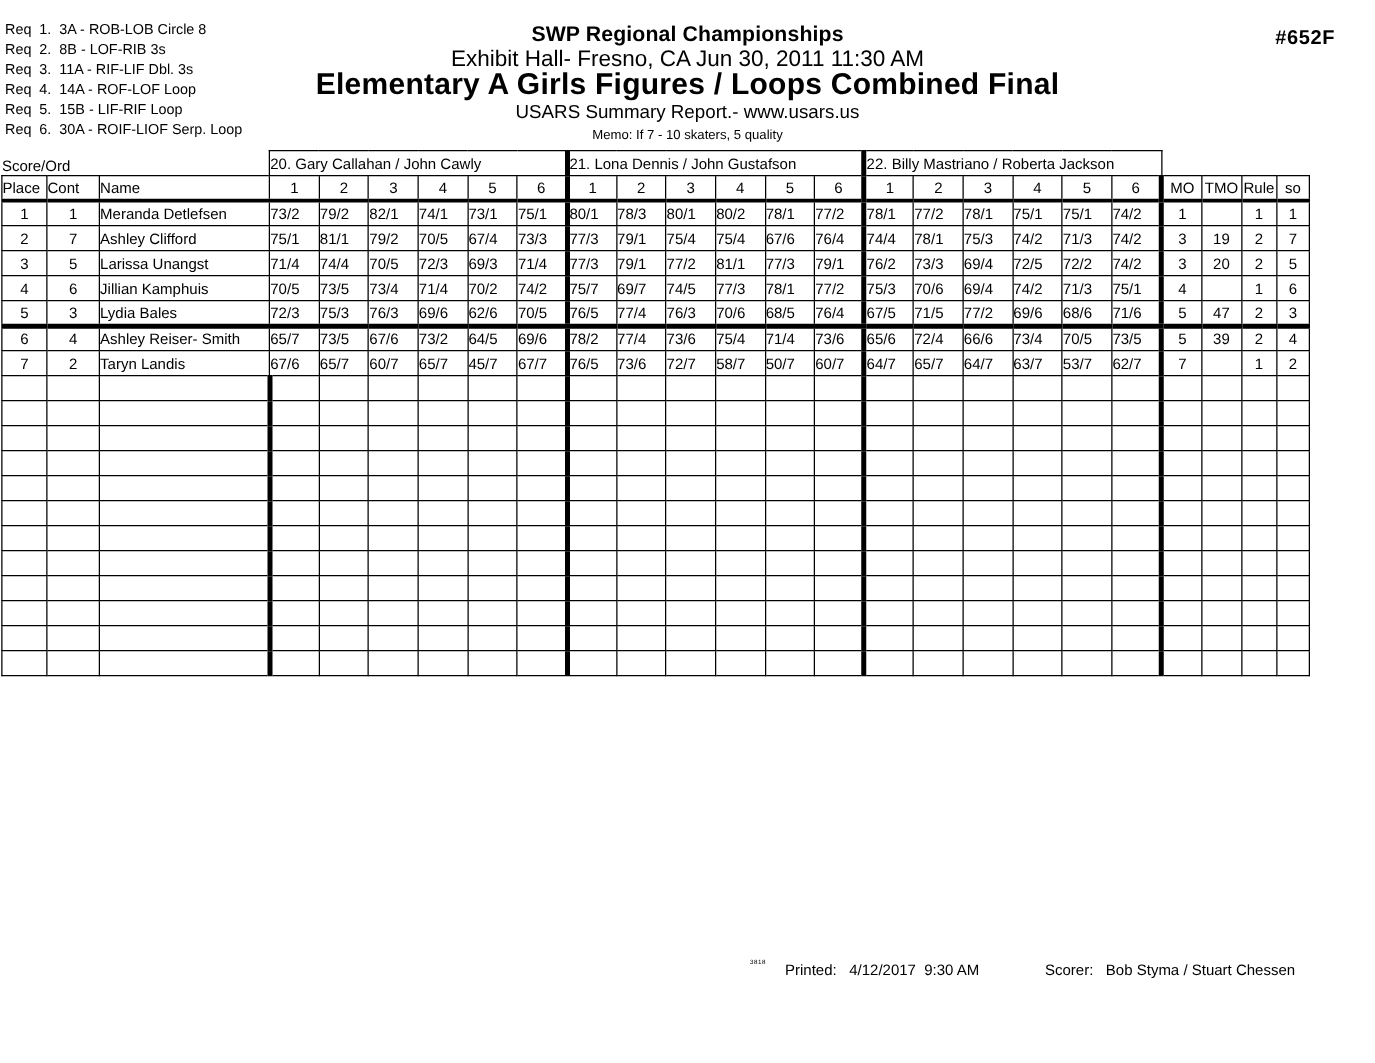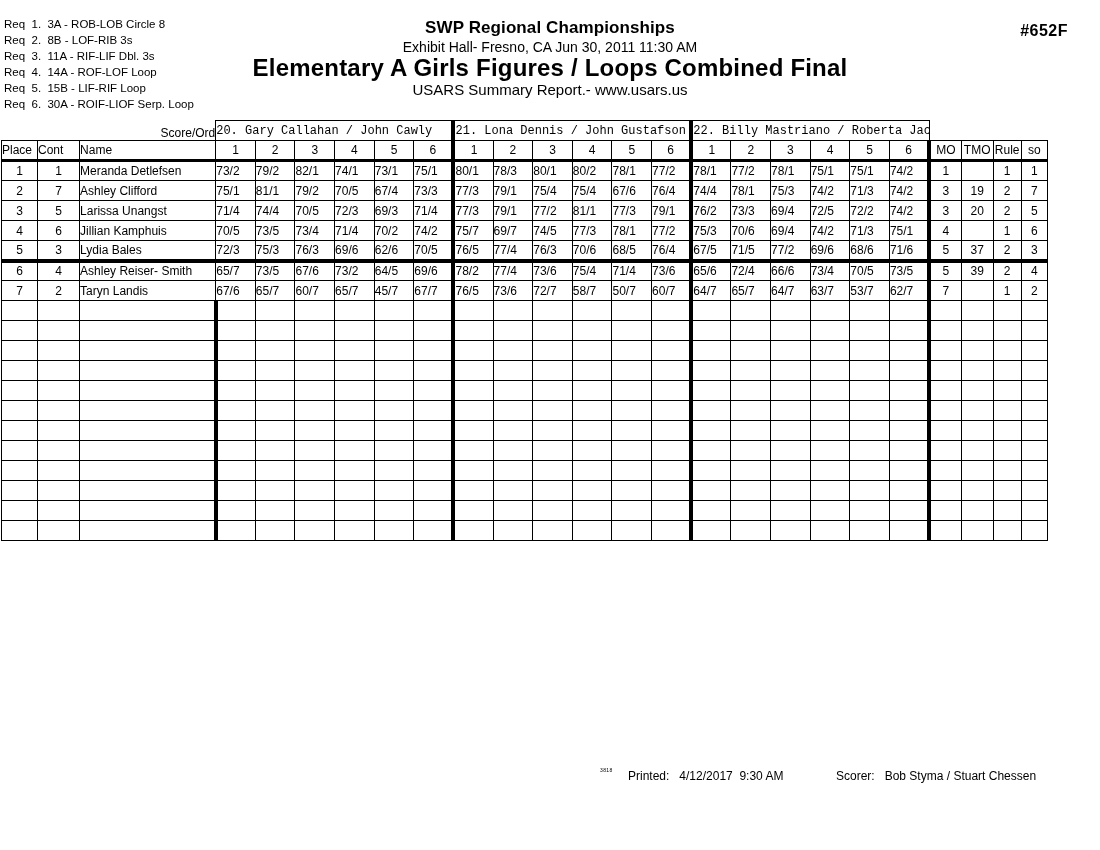--- a/index.html
+++ b/index.html
@@ -37,21 +37,21 @@
     width: 620px;
     text-align: center;
   }
   .t-event {
     font-size: 17px;
     font-weight: bold;
     line-height: 20px;
     letter-spacing: 0.1px;
   }
   .t-venue {
-    font-size: 14px;
+    font-size: 18px;
     line-height: 18px;
     font-weight: normal;
   }
   .t-division {
     font-size: 24px;
     font-weight: bold;
     line-height: 24px;
     letter-spacing: 0.2px;
   }
   .t-report {
@@ -106,28 +106,27 @@
   col.c-rule  { width: 28px; }
   col.c-so    { width: 26px; }
 
   
   .jgroup {
     text-align: left;
     padding-left: 4px;
     font-size: 11px;
     height: 21px;
     vertical-align: middle;
-    font-family: Liberation Mono, monospace;
   }
   .nogrid {
     border: none !important;
   }
   .scoreord {
     border: none !important;
-    text-align: right;
+    text-align: left;
     padding-left: 3px;
     font-size: 11.5px;
     vertical-align: bottom;
   }
   .colhead {
     text-align: center;
     font-size: 12px;
     height: 22px;
     vertical-align: middle;
   }
@@ -208,20 +207,21 @@
     <div class="req-line">Req  5.  15B - LIF-RIF Loop</div>
     <div class="req-line">Req  6.  30A - ROIF-LIOF Serp. Loop</div>
   </div>
 
   <div id="titles">
     <div class="t-event">SWP Regional Championships</div>
     <div class="t-venue">Exhibit Hall-  Fresno, CA  Jun 30, 2011  11:30 AM</div>
     <div class="t-division">Elementary A Girls Figures / Loops Combined Final</div>
     <div class="t-report">USARS Summary Report.- www.usars.us</div>
   </div>
+  <div class="t-memo">Memo: If 7 - 10 skaters, 5  quality</div>
 
   <div id="doccode">#652F</div>
 
   <table id="grid">
     <colgroup>
       <col class="c-place">
         <col class="c-cont">
         <col class="c-name">
       <col class="c-score">
         <col class="c-score">
@@ -412,21 +412,21 @@
           <td class="cell-score">70/6</td>
           <td class="cell-score">68/5</td>
           <td class="cell-score">76/4</td>
           <td class="cell-score sepL">67/5</td>
           <td class="cell-score">71/5</td>
           <td class="cell-score">77/2</td>
           <td class="cell-score">69/6</td>
           <td class="cell-score">68/6</td>
           <td class="cell-score">71/6</td>
           <td class="cell-num sepL">5</td>
-          <td class="cell-num">37</td>
+          <td class="cell-num">47</td>
           <td class="cell-num">2</td>
           <td class="cell-num">3</td>
         </tr>
         <tr>
           <td class="cell-num">6</td>
           <td class="cell-num">4</td>
           <td class="cell-name">Ashley Reiser- Smith</td>
           <td class="cell-score">65/7</td>
           <td class="cell-score">73/5</td>
           <td class="cell-score">67/6</td>

